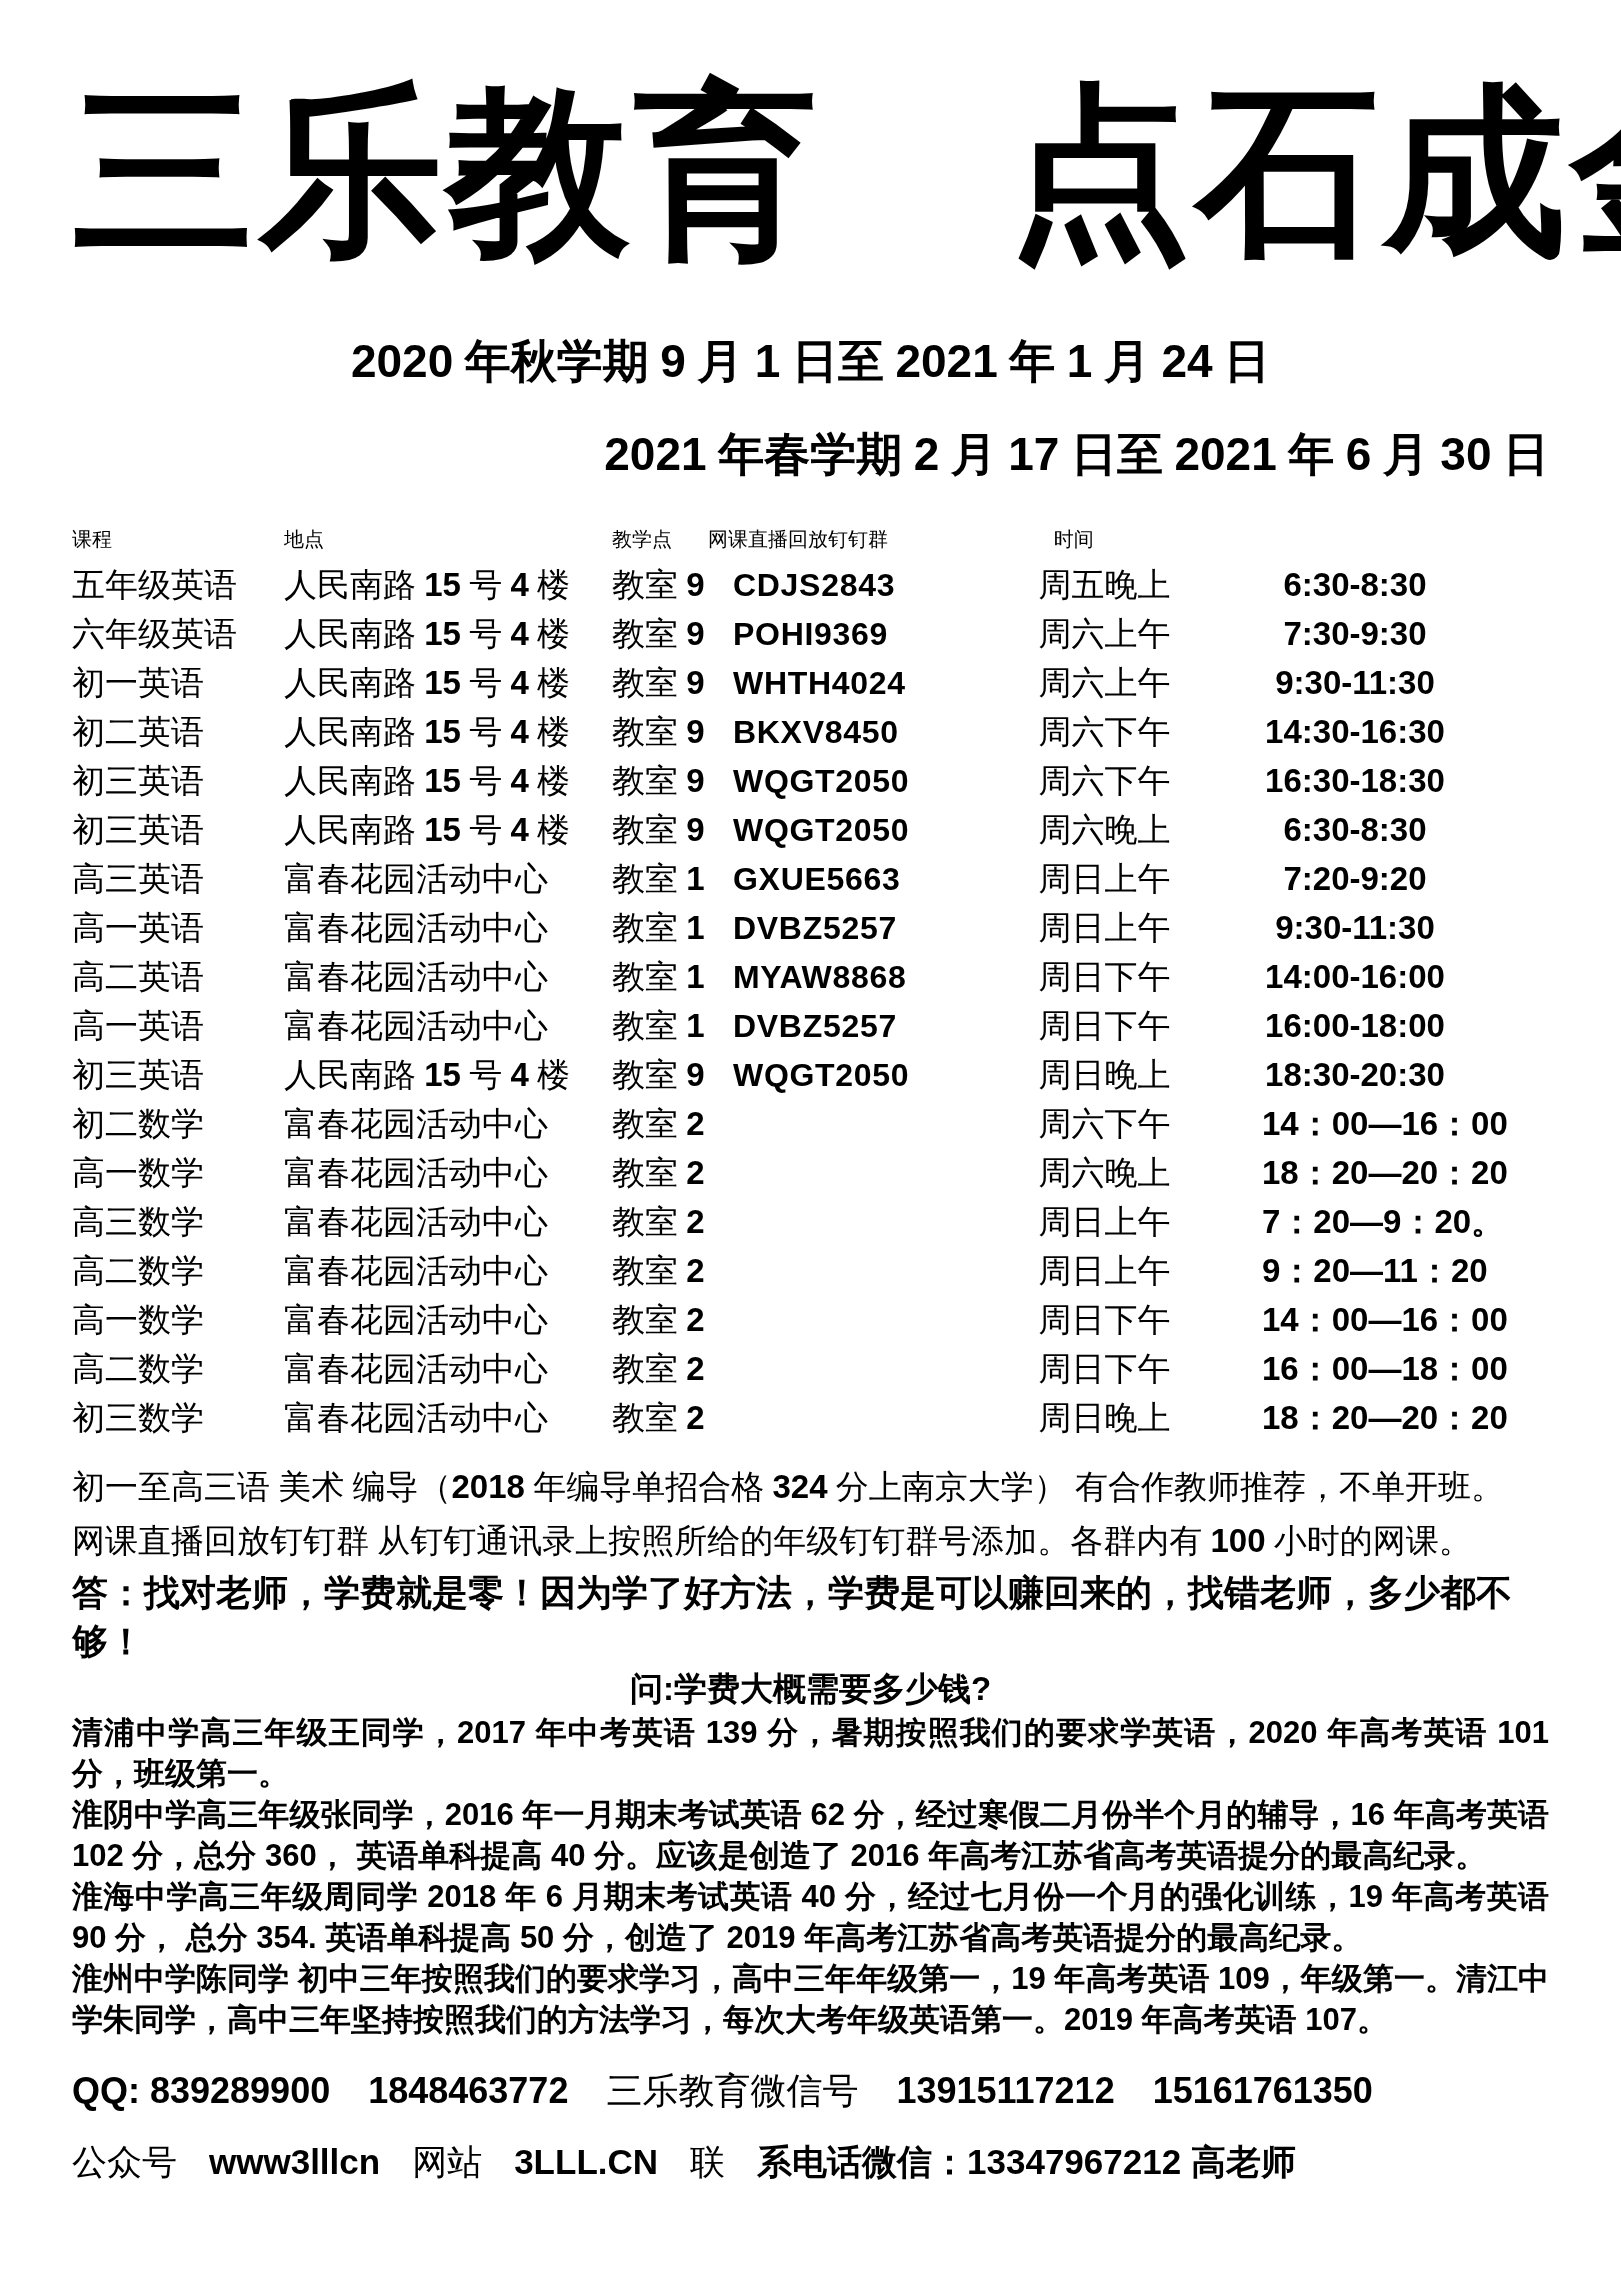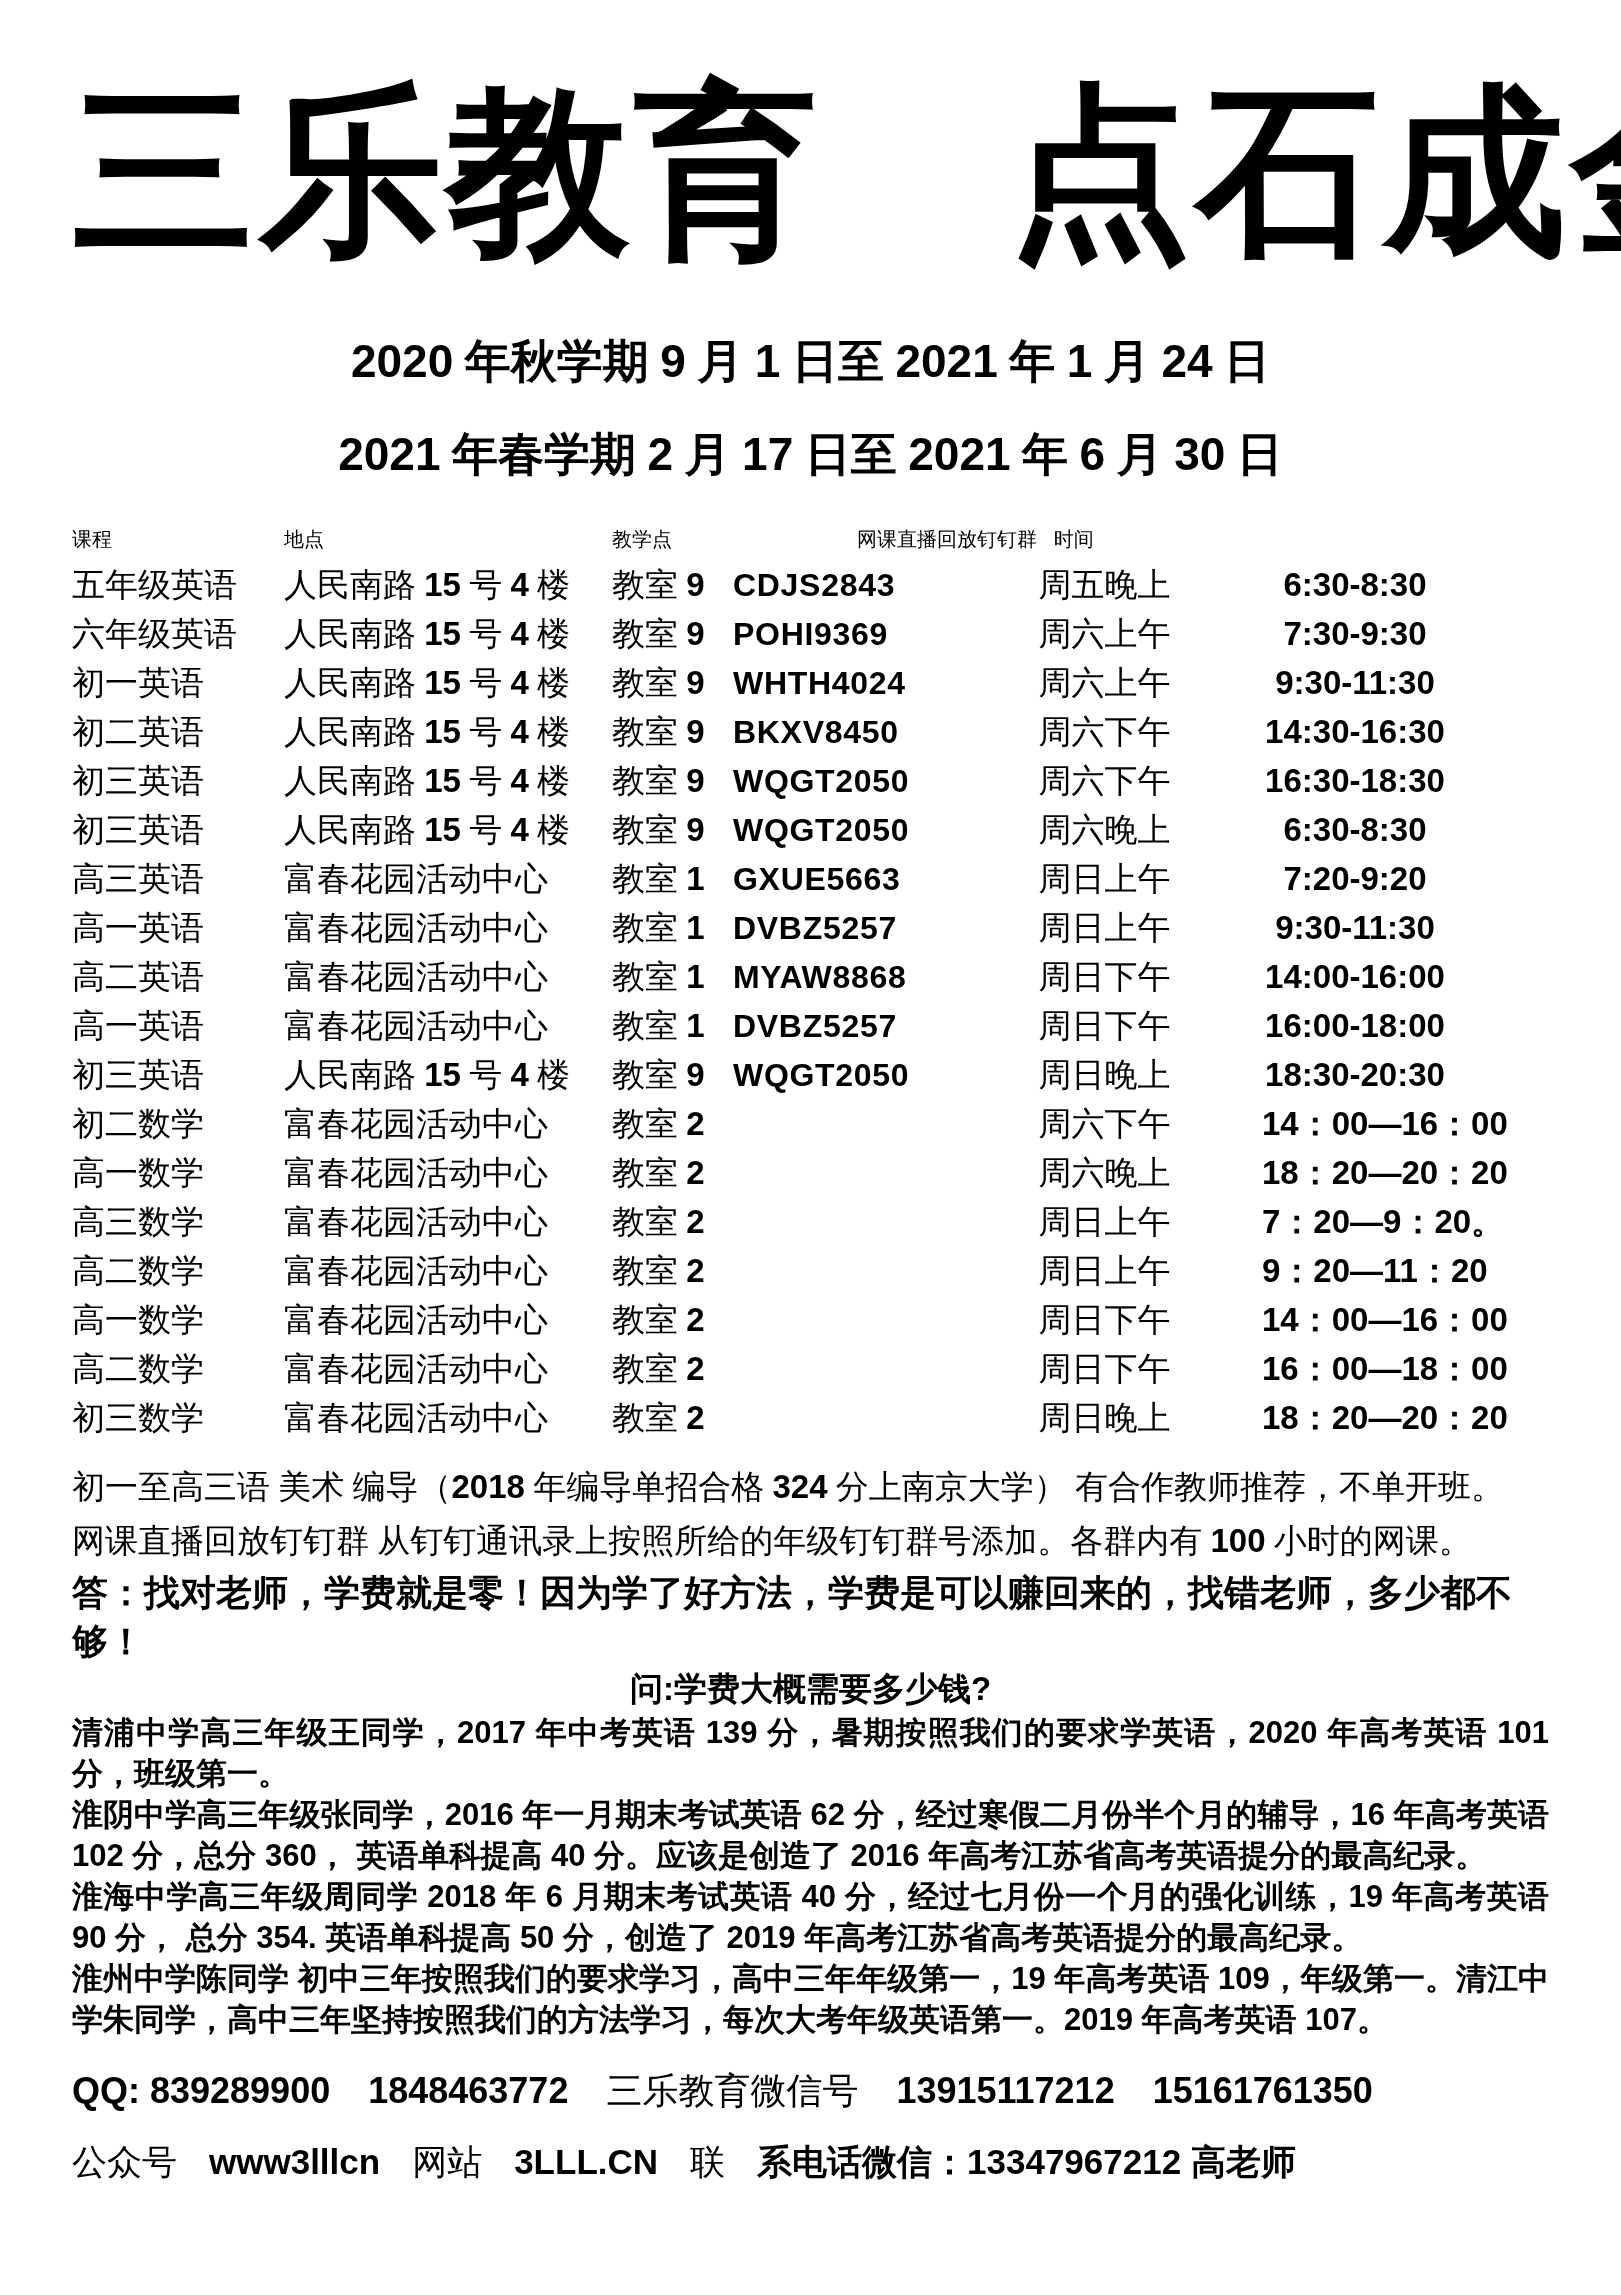--- a/index.html
+++ b/index.html
@@ -11,32 +11,32 @@
     font-size:183px;line-height:239px;font-weight:bold;
     text-align:center;white-space:nowrap;letter-spacing:4.3px;
     font-family:"DejaVu Serif",serif;
   }
   .term{
     margin:0;text-align:center;font-weight:bold;
     font-size:46px;line-height:72px;
     font-family:"Liberation Serif",serif;
   }
   .term:first-of-type{margin-top:35px;}
-  .term + .term{margin-top:20px;}
+  .term + .term{margin-top:20px;text-align:right;}
   b.num, .num{font-family:"Liberation Sans",sans-serif;font-weight:bold;}
 
   .table{margin-top:27.5px;}
   .thead,.trow{
     display:grid;
     grid-template-columns:212px 328px 121px 304px 225px 1fr;
     align-items:center;
   }
   .thead{font-size:20px;height:42px;}
   .hcell{white-space:nowrap;}
-  .h-group{margin-left:-25px;text-align:right;}
+  .h-group{margin-left:-25px;}
   .h-time{padding-left:16.7px;}
   .trow{height:49px;font-size:33px;}
   .cell{white-space:nowrap;}
   .c-group{font-family:"Liberation Sans",sans-serif;font-weight:bold;font-size:32px;letter-spacing:0.7px;}
   .c-day{padding-left:1.4px;}
   .c-time{text-align:center;padding-right:101px;font-family:"Liberation Sans",sans-serif;font-weight:bold;font-size:33px;}
 
   .notes{margin-top:17.4px;}
   .note{margin:0;}
   .note.center{text-align:center;}

